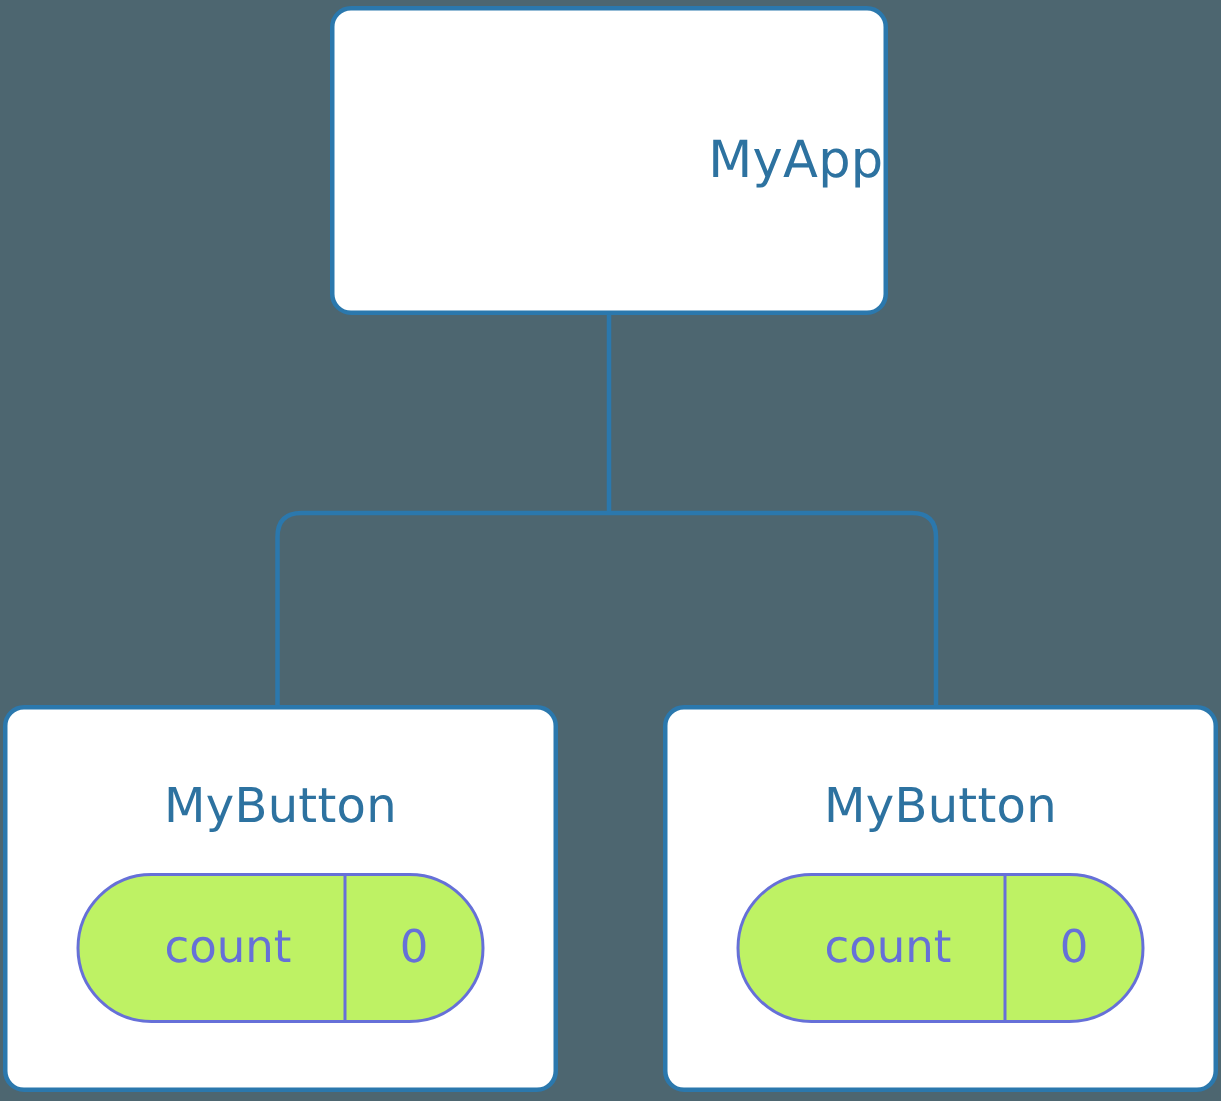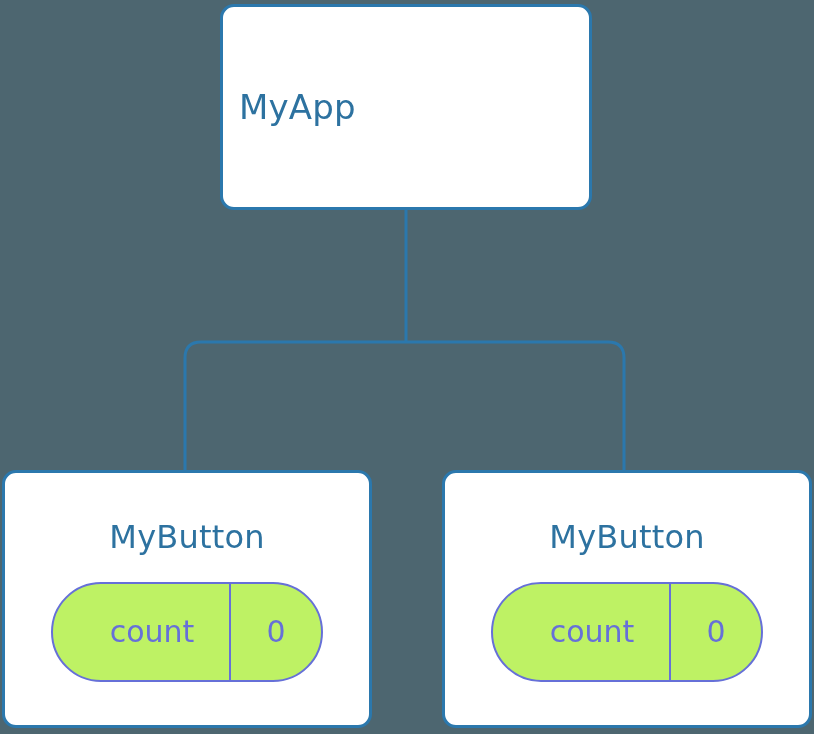--- a/index.html
+++ b/index.html
@@ -35,22 +35,21 @@
     border: 3px solid #2b78ad;
     border-radius: 14px;
   }
   .node-root {
     left: 220px;
     top: 4px;
     width: 372px;
     height: 206px;
     display: flex;
     align-items: center;
-    justify-content: flex-start;
-    padding-left: 16px;
+    justify-content: flex-end;
   }
   .node-child {
     width: 370px;
     height: 258px;
     display: flex;
     flex-direction: column;
     align-items: center;
     justify-content: flex-start;
   }
   .node-child-left  { left: 2px;   top: 470px; }

